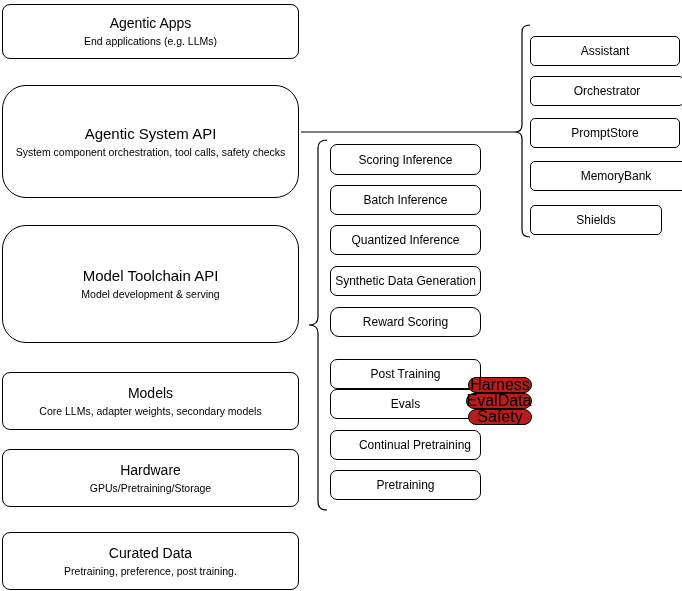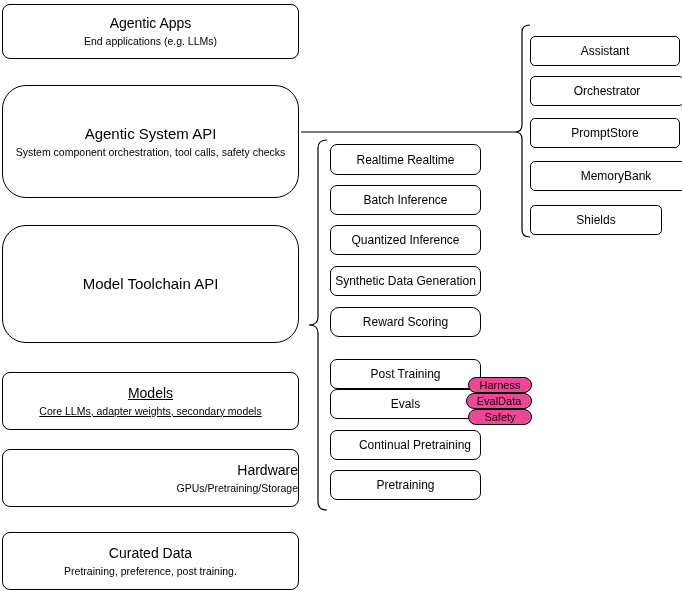--- a/index.html
+++ b/index.html
@@ -36,23 +36,23 @@
     text-align:center;
     font-size:12px;
     z-index:2;
   }
   .rnode{border-radius:5px;}
   .pill{
     position:absolute;
     box-sizing:border-box;
     border:1px solid #000000;
     border-radius:9px;
-    background:#ec4899;
+    background:#b91c1c;
     display:flex;align-items:center;justify-content:center;
-    font-size:11px;
+    font-size:16px;
     z-index:4;
   }
   svg.links{position:absolute;left:0;top:0;z-index:1;}
 </style>
 </head>
 <body>
 
 <div id="canvas">
 
   <svg class="links" width="682" height="591" viewBox="0 0 682 591">
@@ -69,38 +69,39 @@
     <div class="subtitle">End applications (e.g. LLMs)</div>
   </div>
 
   <div class="box big r24" style="left:2px;top:85px;width:297px;height:113px;">
     <div class="title">Agentic System API</div>
     <div class="subtitle">System component orchestration, tool calls, safety checks</div>
   </div>
 
   <div class="box big r24" style="left:2px;top:225px;width:297px;height:118px;">
     <div class="title">Model Toolchain API</div>
+    <div class="subtitle">Model development &amp; serving</div>
   </div>
 
-  <div class="box r8" style="left:2px;top:372px;width:297px;height:58px;text-decoration:underline;">
+  <div class="box r8" style="left:2px;top:372px;width:297px;height:58px;">
     <div class="title">Models</div>
     <div class="subtitle">Core LLMs, adapter weights, secondary models</div>
   </div>
 
-  <div class="box r8" style="left:2px;top:449px;width:297px;height:58px;align-items:flex-end;">
+  <div class="box r8" style="left:2px;top:449px;width:297px;height:58px;">
     <div class="title">Hardware</div>
     <div class="subtitle">GPUs/Pretraining/Storage</div>
   </div>
 
   <div class="box r8" style="left:2px;top:532px;width:297px;height:58px;">
     <div class="title">Curated Data</div>
     <div class="subtitle">Pretraining, preference, post training.</div>
   </div>
 
-  <div class="node" style="left:330px;top:144px;width:151px;height:31px;">Realtime Realtime</div>
+  <div class="node" style="left:330px;top:144px;width:151px;height:31px;">Scoring Inference</div>
   <div class="node" style="left:330px;top:185px;width:151px;height:30px;">Batch Inference</div>
   <div class="node" style="left:330px;top:225px;width:151px;height:30px;">Quantized Inference</div>
   <div class="node" style="left:330px;top:266px;width:151px;height:30px;">Synthetic Data Generation</div>
   <div class="node" style="left:330px;top:307px;width:151px;height:30px;border-radius:9px;">Reward Scoring</div>
   <div class="node" style="left:330px;top:359px;width:151px;height:30px;">Post Training</div>
   <div class="node" style="left:330px;top:389px;width:151px;height:30px;">Evals</div>
   <div class="node" style="left:330px;top:430px;width:151px;height:30px;padding-left:19px;">Continual Pretraining</div>
   <div class="node" style="left:330px;top:470px;width:151px;height:30px;">Pretraining</div>
 
   <div class="pill" style="left:468px;top:377px;width:64px;height:16px;">Harness</div>

